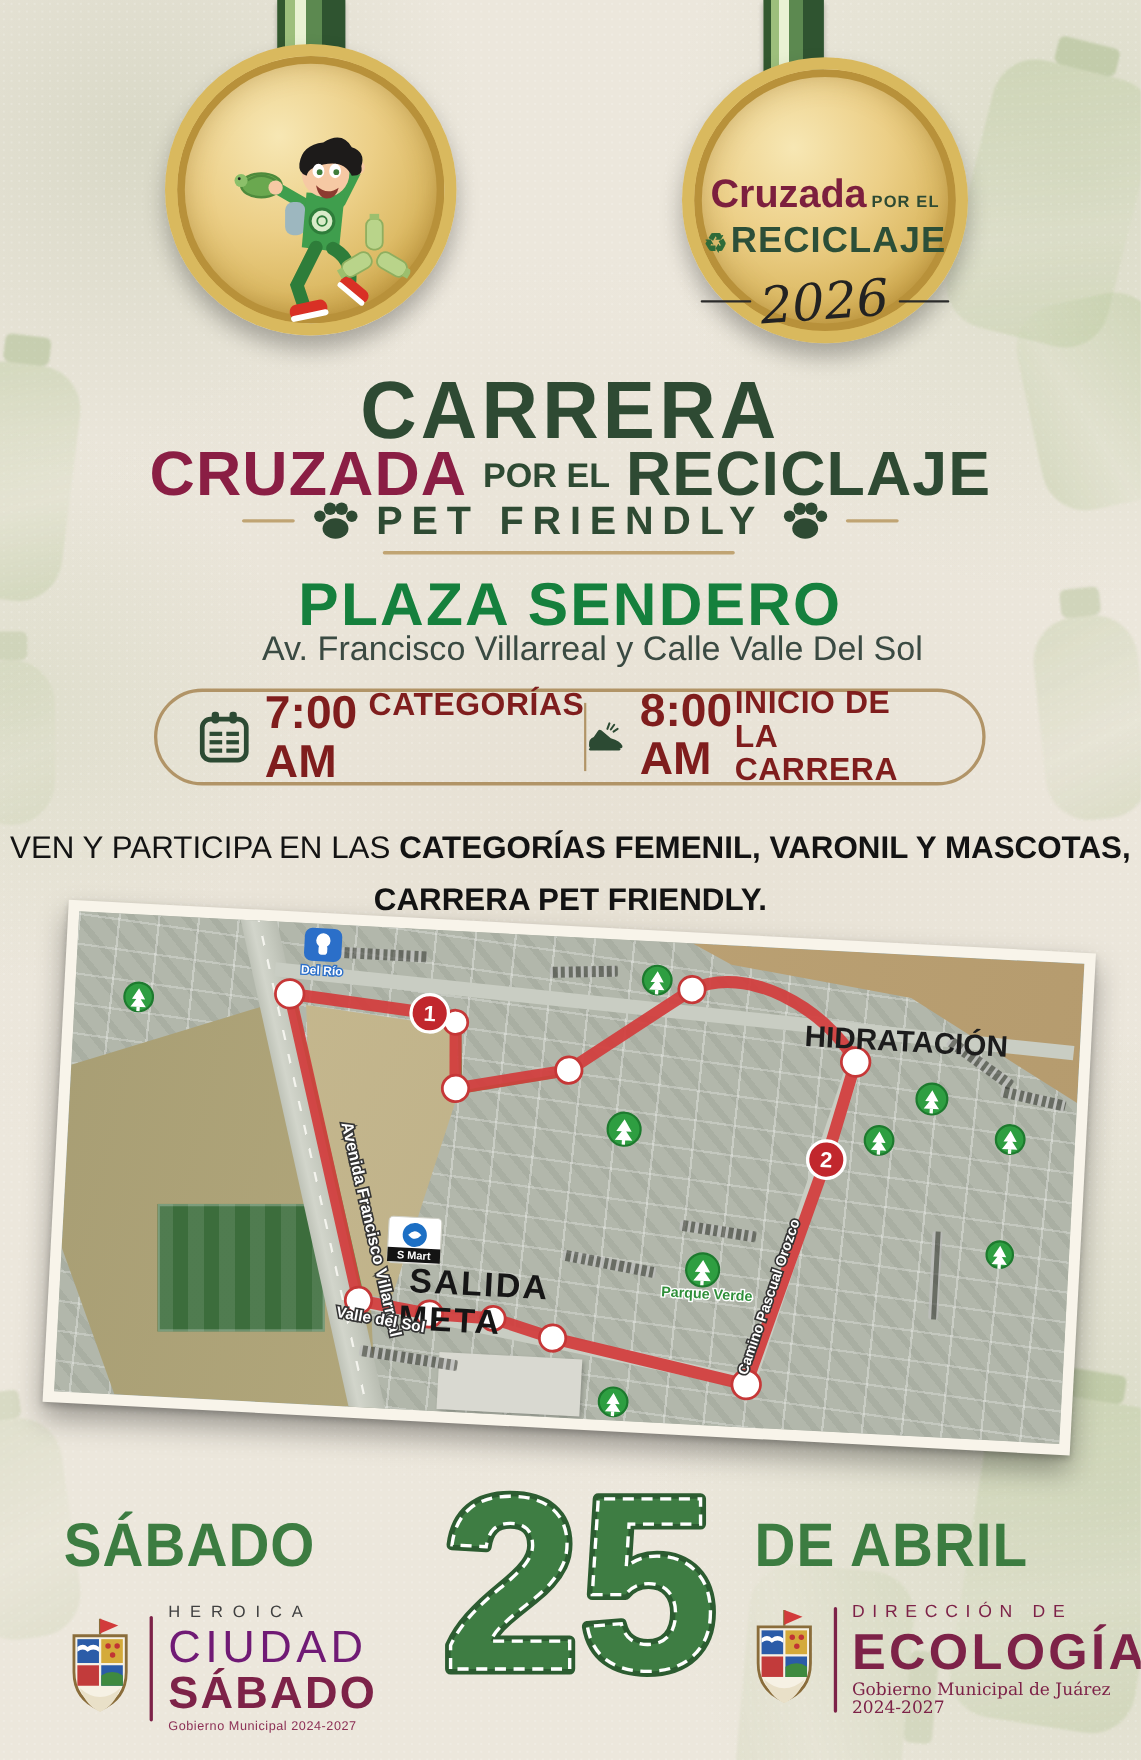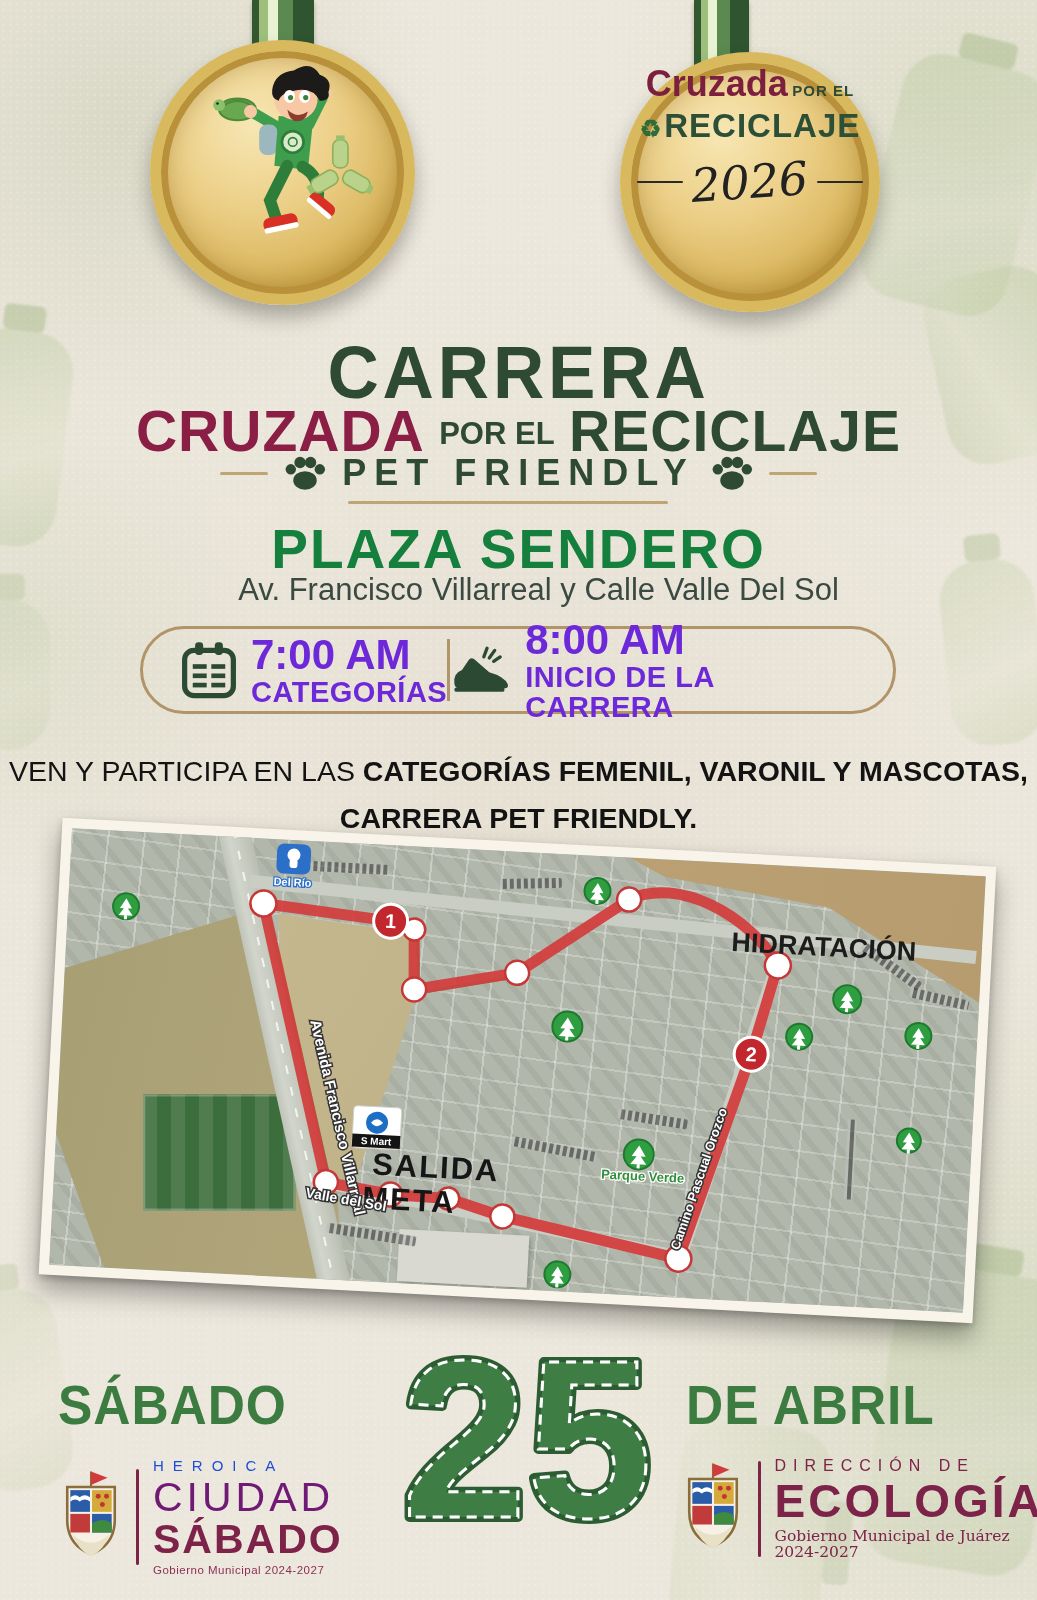--- a/index.html
+++ b/index.html
@@ -23,21 +23,21 @@
     background:linear-gradient(160deg, rgba(165,190,130,.30), rgba(205,218,180,.16) 60%, rgba(160,185,125,.26));
     filter:blur(1px);}
   .bottle .cap{position:absolute;left:50%;top:-26px;transform:translateX(-50%);
     width:38%;height:26px;border-radius:6px;background:rgba(140,170,105,.35);}
   
   .ribbon{position:absolute;top:0;background:linear-gradient(90deg,#33582f 0 12%,#9dbf7c 12% 26%,#e9f2d3 26% 42%,#5c8950 42% 66%,#2f5430 66% 100%);box-shadow:0 3px 5px rgba(0,0,0,.25);}
   .medal{position:absolute;border-radius:50%;
     background:radial-gradient(circle at 38% 30%, #f7e7b4, #eccf87 38%, #ddbb66 62%, #c59c3f 82%, #a8802b);
     border:11px solid #d9b95e;
     box-shadow:inset 0 0 0 7px #b8913a, inset 0 0 30px rgba(120,85,20,.45), 0 12px 20px rgba(0,0,0,.28);
-    display:flex;align-items:flex-start;justify-content:center;}
+    display:flex;align-items:flex-end;justify-content:center;}
   .medal-face{display:flex;flex-direction:column;align-items:center;justify-content:center;text-align:center;}
   .m-cruzada{font-size:36px;font-weight:800;color:#7c1f3e;letter-spacing:0;}
   .m-porel{font-size:15px;font-weight:800;color:#2e4a33;letter-spacing:1px;}
   .m-reciclaje{font-size:33px;font-weight:800;color:#2c4f38;letter-spacing:1px;margin-top:2px;}
   .m-recycle{font-size:24px;color:#2f6b38;margin-right:2px;}
   .m-year-row{display:flex;align-items:center;gap:8px;margin-top:10px;}
   .m-year-row .flourish{width:46px;height:2px;background:#2a2a2a;border-radius:2px;}
   .m-year{font-family:"DejaVu Serif",serif;font-style:italic;font-size:46px;color:#222;transform:rotate(-4deg);}
   
   .center{left:0;right:0;text-align:center;}
@@ -48,21 +48,21 @@
   .t-reciclaje{font-size:57px;color:#2e4a33;letter-spacing:1px;}
   .pet-row{display:flex;align-items:center;justify-content:center;gap:16px;}
   .pet-label{font-size:36px;font-weight:800;color:#2e4a33;letter-spacing:8px;}
   .tan-line{height:3px;background:#c0a473;border-radius:2px;}
   .venue-name{font-size:55px;font-weight:800;color:#15803d;letter-spacing:2px;}
   .venue-address{font-size:31px;color:#3a4a42;}
   
   .sched{left:140px;top:626px;width:756px;height:88px;border:3px solid #b19467;border-radius:46px;
     display:flex;align-items:center;justify-content:space-between;padding:0 38px;box-sizing:border-box;}
   .sched-item{display:flex;align-items:center;gap:14px;}
-  .sched-text{display:flex;flex-direction:column;line-height:1.05;color:#6d28d9;text-align:left;}
+  .sched-text{display:flex;flex-direction:row;line-height:1.05;color:#7f1d1d;text-align:left;}
   .sched-time{font-size:42px;font-weight:800;}
   .sched-label{font-size:29px;font-weight:800;letter-spacing:.5px;}
   .sched-div{width:3px;height:62px;background:#b19467;}
   
   .invite{font-size:28.5px;color:#131313;line-height:1.65;}
   .invite b{font-weight:800;}
   
   .map-frame{left:50px;top:842px;width:935px;height:457px;transform:rotate(3deg);
     background:#f8f4ea;padding:10px;box-sizing:border-box;
     box-shadow:0 14px 26px rgba(0,0,0,.35), 0 3px 6px rgba(0,0,0,.2);}
@@ -95,21 +95,21 @@
   .route-svg{position:absolute;inset:0;}
   
   .date-day{left:58px;top:1372px;font-size:56px;font-weight:800;color:#3c7c41;letter-spacing:1px;transform:scaleX(.92);transform-origin:left;}
   .date-month{left:686px;top:1372px;font-size:56px;font-weight:800;color:#3c7c41;letter-spacing:1px;transform:scaleX(.92);transform-origin:left;}
   .date-num-svg{left:392px;top:1312px;}
   
   .footer-group{position:absolute;display:flex;align-items:center;gap:14px;}
   .crest{flex:0 0 auto;}
   .f-div{width:3px;height:96px;background:#7d2248;border-radius:2px;}
   .f-col{display:flex;flex-direction:column;line-height:1.02;}
-  .f-left .l1{font-size:15px;letter-spacing:9px;color:#1d4ed8;margin-bottom:4px;}
+  .f-left .l1{font-size:15px;letter-spacing:9px;color:#404040;margin-bottom:4px;}
   .f-left .l2{font-size:41px;color:#701a75;letter-spacing:4px;font-weight:400;}
   .f-left .l3{font-size:41px;color:#7d2248;font-weight:800;letter-spacing:2px;}
   .f-left .l4{font-size:11.5px;color:#8c2f55;margin-top:4px;letter-spacing:.5px;}
   .f-right .l1{font-size:16px;letter-spacing:7px;color:#7d2248;margin-bottom:4px;}
   .f-right .l2{font-size:46px;color:#7d2248;font-weight:800;letter-spacing:3px;}
   .f-right .l3{font-family:"DejaVu Serif",serif;font-size:15.5px;color:#7d2248;margin-top:4px;}
 </style>
 </head>
 <body>
 

